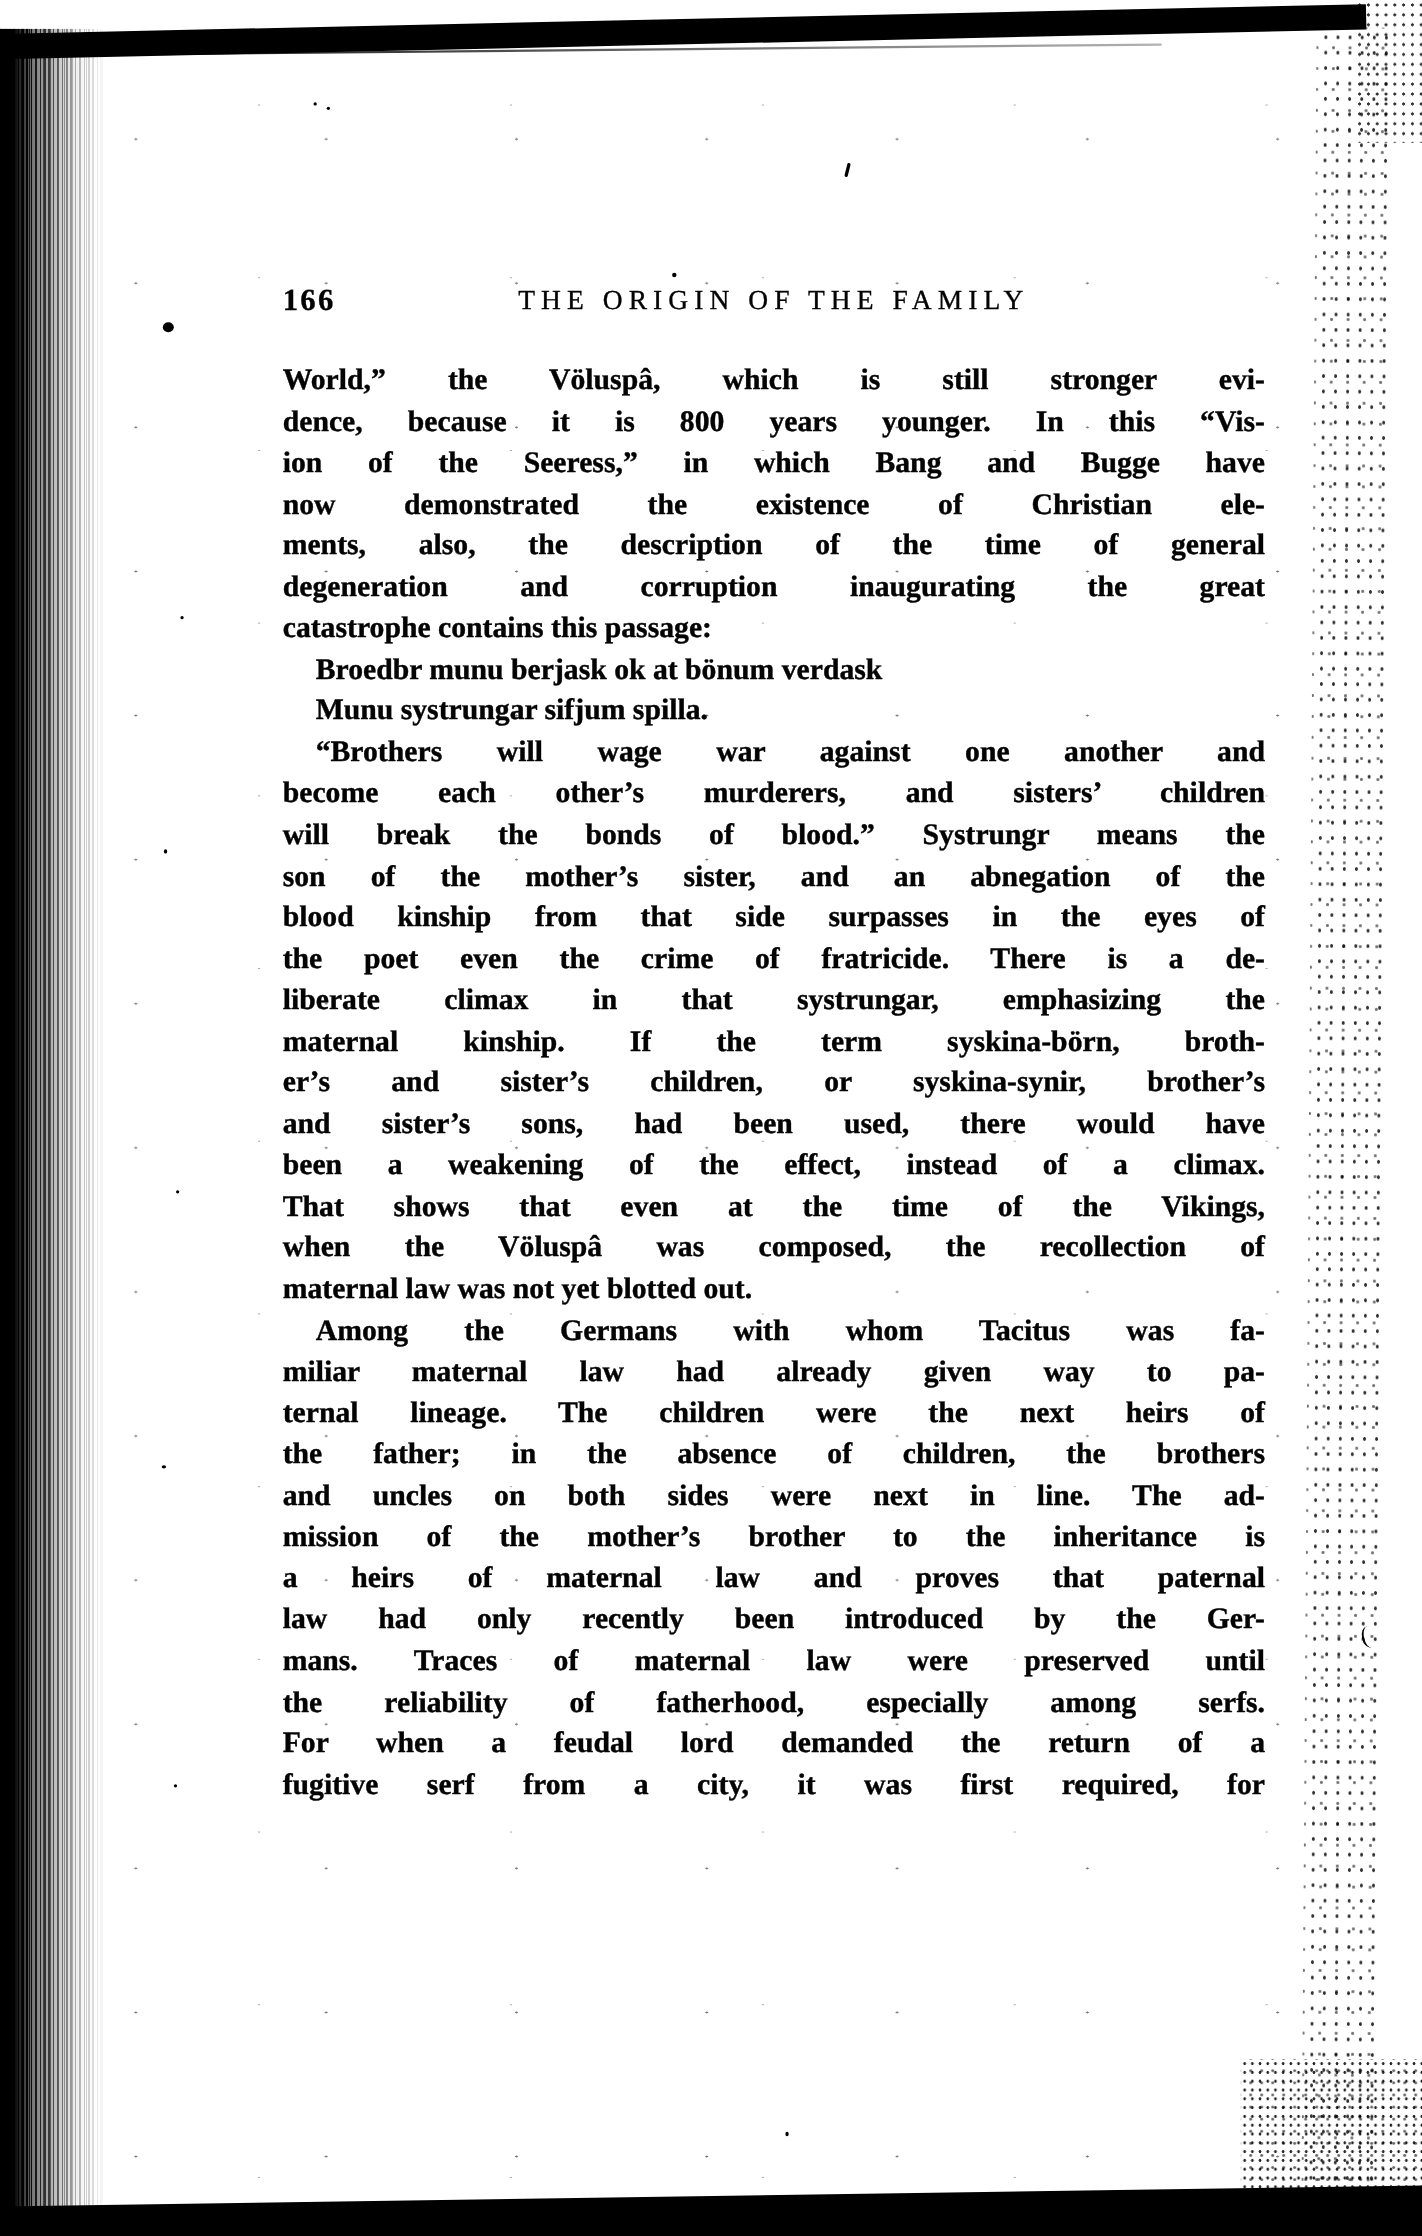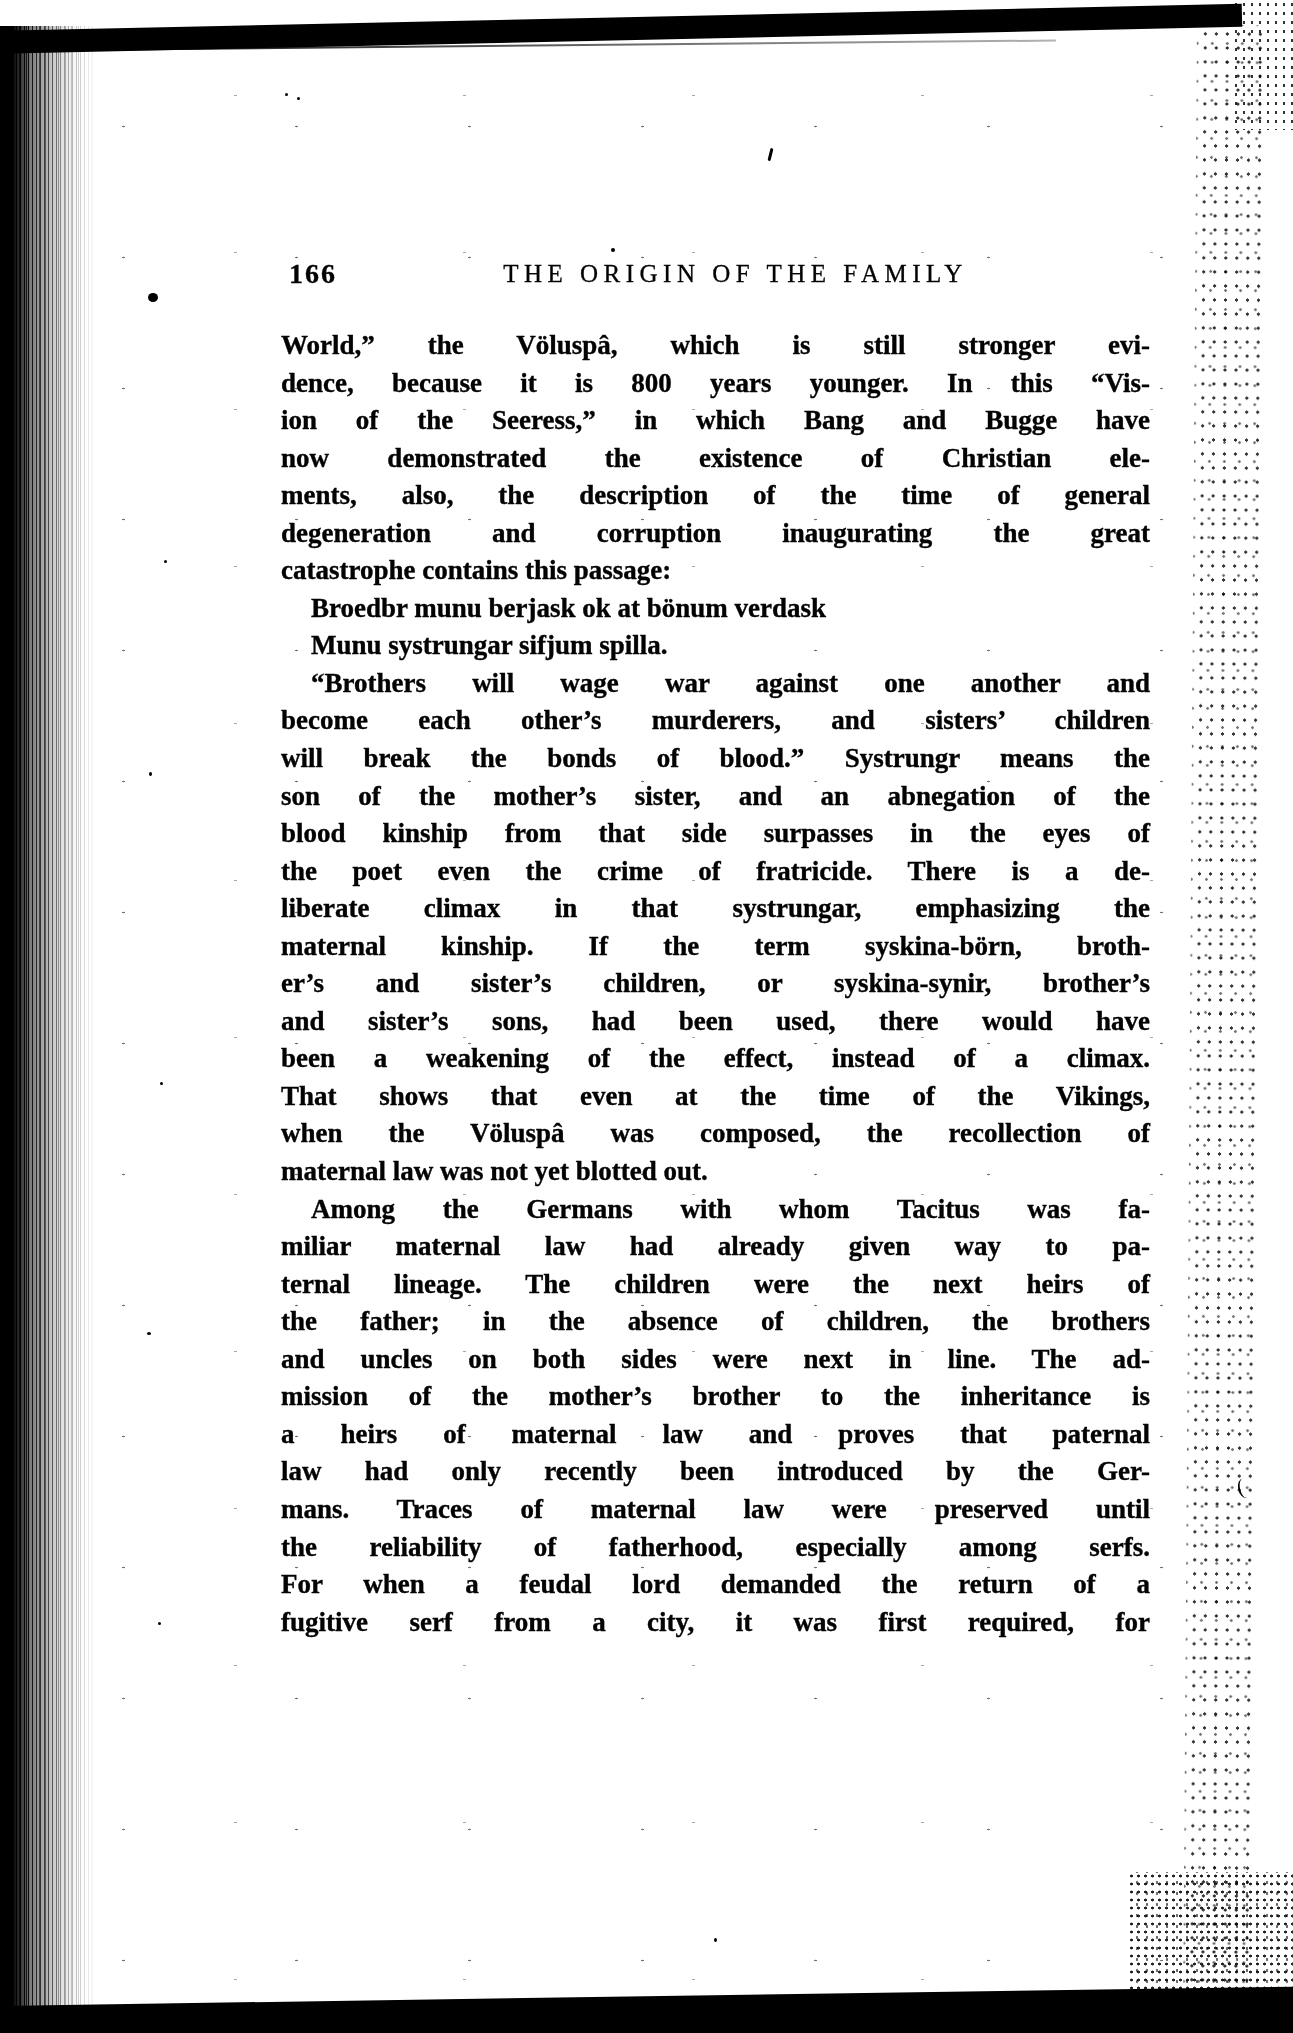--- a/index.html
+++ b/index.html
@@ -81,37 +81,37 @@
     position:absolute;left:769px;top:148px;width:3px;height:13px;
     background:#000;transform:rotate(14deg);border-radius:2px;
   }
   .curl-mark{
     position:absolute;left:1238px;top:1478px;width:12px;height:20px;
     border-left:2.5px solid #000;border-radius:50% 0 0 50%;
     transform:rotate(-12deg);
   }
 
   
-  .header-row{position:absolute;left:257px;top:256px;width:893px;height:40px;color:#030303;margin-left:32px;}
+  .header-row{position:absolute;left:257px;top:256px;width:893px;height:40px;color:#030303;}
   .pagenum{
     position:absolute;left:0;top:2px;
     font-size:28px;font-weight:700;letter-spacing:2px;
     -webkit-text-stroke:.3px #000;
   }
   .running-title{
     position:absolute;left:0;top:4px;width:100%;text-align:center;
     font-size:25px;font-weight:400;letter-spacing:5.5px;
     -webkit-text-stroke:.3px #000;
   }
   #text-block{
     position:absolute;left:257px;top:327px;width:893px;color:#030303;
     font-size:27px;font-weight:700;line-height:37.55px;
     -webkit-text-stroke:.35px #000;
   }
-  .line{height:37.55px;text-align:left;white-space:nowrap;margin-left:24px;}
+  .line{height:37.55px;text-align:left;white-space:nowrap;}
   .line.j{text-align:justify;text-align-last:justify;white-space:normal;overflow:visible;}
   .line.ind{padding-left:30px;}
 </style>
 </head>
 <body>
 
 <div class="scan">
 
   <div class="paper-noise"></div>
 

